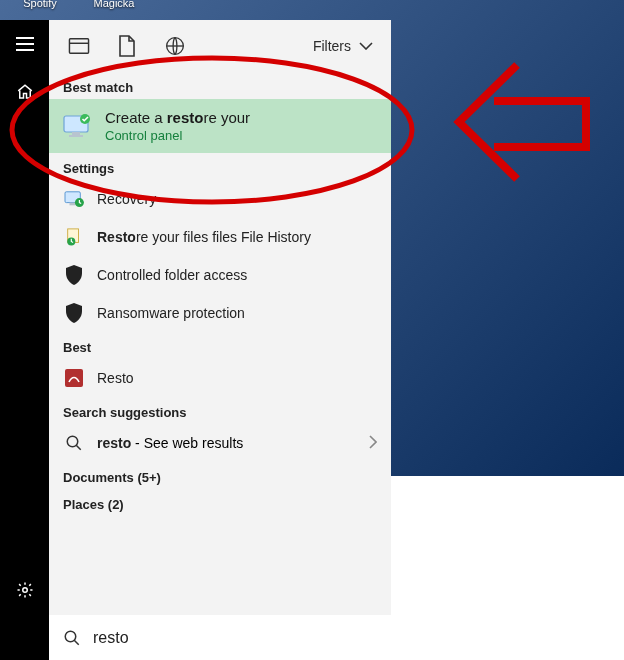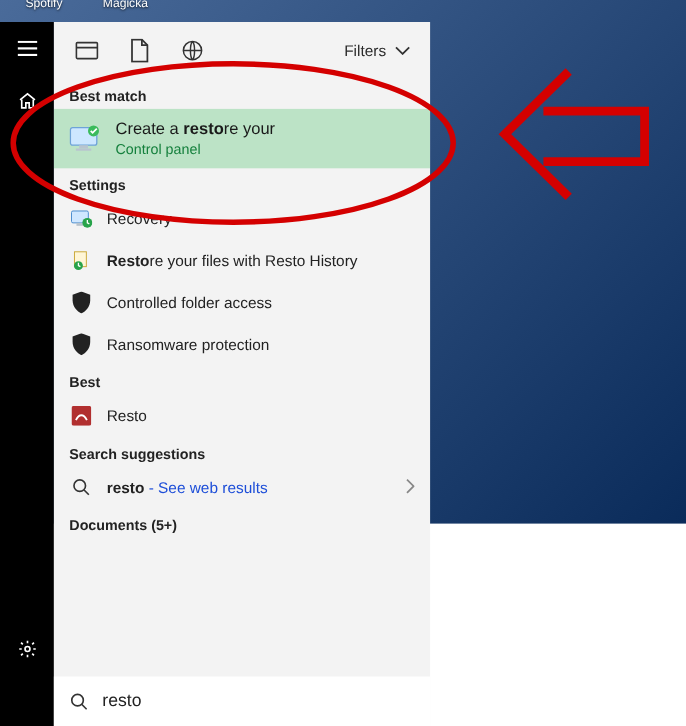--- a/index.html
+++ b/index.html
@@ -143,21 +143,21 @@
       </div>
 
       <div class="list-item">
         <span class="li-icon">
           <svg width="20" height="18" viewBox="0 0 22 20">
               <rect x="4" y="1" width="12" height="15" fill="#fff6d6" stroke="#cba93a"></rect>
               <circle cx="8" cy="15" r="4.5" fill="#27a34a"></circle>
               <path d="M8 12v3l2 1" stroke="#fff" stroke-width="1.3" fill="none"></path>
             </svg>
         </span>
-        <span class="li-label"><span></span><b>Resto</b><span>re your files with Resto History</span></span>
+        <span class="li-label"><span></span><b>Resto</b><span>re your files files File History</span></span>
       </div>
 
       <div class="list-item">
         <span class="li-icon">
           <svg width="18" height="20" viewBox="0 0 18 20" fill="#222">
               <path d="M9 0l8 3v5c0 6-4 10-8 12C5 18 1 14 1 8V3l8-3z"></path>
             </svg>
         </span>
         <span class="li-label"><span></span><b></b><span>Controlled folder access</span></span>
       </div>
@@ -185,30 +185,31 @@
 
       <div class="section-label">Search suggestions</div>
 
       <div class="list-item">
         <span class="li-icon">
           <svg width="18" height="18" viewBox="0 0 24 24" fill="none" stroke="#333" stroke-width="2">
               <circle cx="10" cy="10" r="7"></circle>
               <path d="M21 21l-6-6"></path>
             </svg>
         </span>
-        <span class="li-label"><b>resto</b><span style="color:#1d4ed8;"> - See web results</span></span>
+        <span class="li-label"><b>resto</b><span style="color:#000000;"> - See web results</span></span>
         <span class="li-spacer"></span>
         <span class="chev">
           <svg width="8" height="14" viewBox="0 0 8 14" fill="none" stroke="#888" stroke-width="1.6">
               <path d="M1 1l6 6-6 6"></path>
             </svg>
         </span>
       </div>
 
       <div class="section-label">Documents (5+)</div>
+      <div class="section-label">Places (2)</div>
     </div>
 
     <div class="searchbar">
       <svg width="18" height="18" viewBox="0 0 24 24" fill="none" stroke="#333" stroke-width="2">
           <circle cx="10" cy="10" r="7"></circle>
           <path d="M21 21l-6-6"></path>
         </svg>
       <input value="resto" placeholder="Type here to search" style="">
     </div>
   </div>

